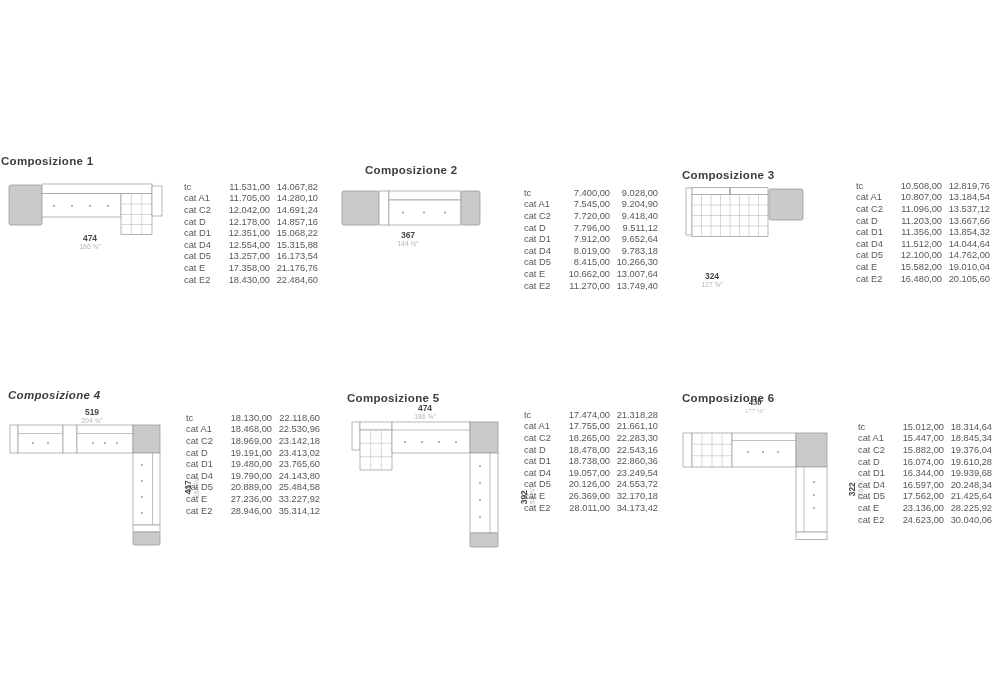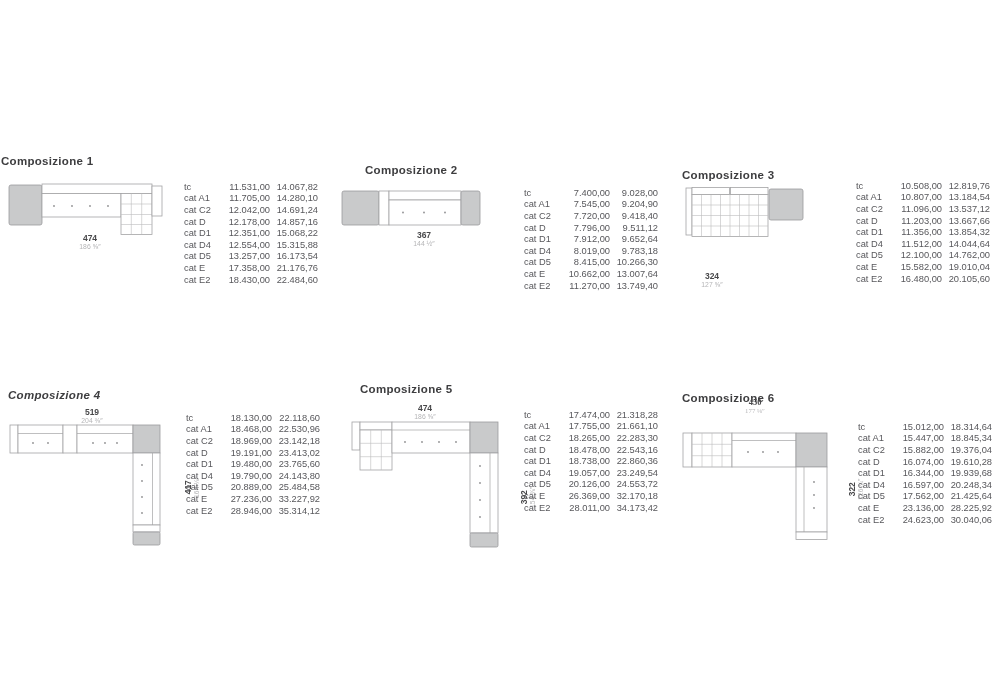--- a/index.html
+++ b/index.html
@@ -111,21 +111,21 @@
   <rect class="outline" x="48" y="1" width="72" height="9"></rect>
   <rect class="outline" x="48" y="10" width="72" height="25"></rect>
   <g>
     <circle class="dot" cx="62" cy="22.5" r=".9"></circle>
       <circle class="dot" cx="83" cy="22.5" r=".9"></circle>
     <circle class="dot" cx="104" cy="22.5" r=".9"></circle>
   </g>
   <rect class="grayfill" x="120" y="1" width="19" height="34" rx="2"></rect>
 </svg>
 
-<div class="abs dim-label" style="left:374px; top:231px;">
+<div class="abs dim-label" style="left:358px; top:231px;">
   <span class="dim-cm">367</span>
   <span class="dim-in">144 ½″</span>
 </div>
 
 <div class="abs price-table" style="left:524px; top:187px;">
     <div class="price-row">
       <span class="cat-label">tc</span>
       <span class="price-col1">7.400,00</span>
       <span class="price-col2">9.028,00</span>
     </div>
@@ -317,21 +317,21 @@
       <span class="price-col1">27.236,00</span>
       <span class="price-col2">33.227,92</span>
     </div>
     <div class="price-row">
       <span class="cat-label">cat E2</span>
       <span class="price-col1">28.946,00</span>
       <span class="price-col2">35.314,12</span>
     </div>
   </div>
 
-<div class="abs comp-title" style="left:347px; top:383px;margin-left:13px;">Composizione 5</div>
+<div class="abs comp-title" style="left:347px; top:392px;">Composizione 5</div>
 
 <div class="abs dim-label" style="left:375px; top:404px;">
   <span class="dim-cm">474</span>
   <span class="dim-in">186 ⅝″</span>
 </div>
 
 <svg class="abs" style="left:350px; top:420px;" width="150" height="128" viewBox="0 0 150 128">
   <rect class="outline" x="2" y="2" width="8" height="28"></rect>
   <rect class="outline" x="10" y="2" width="32" height="8"></rect>
   <rect class="outline" x="10" y="10" width="32" height="40"></rect>

